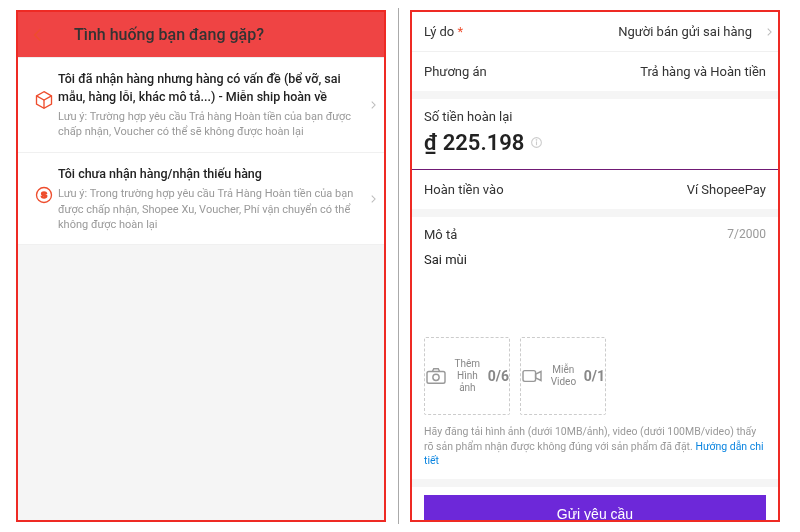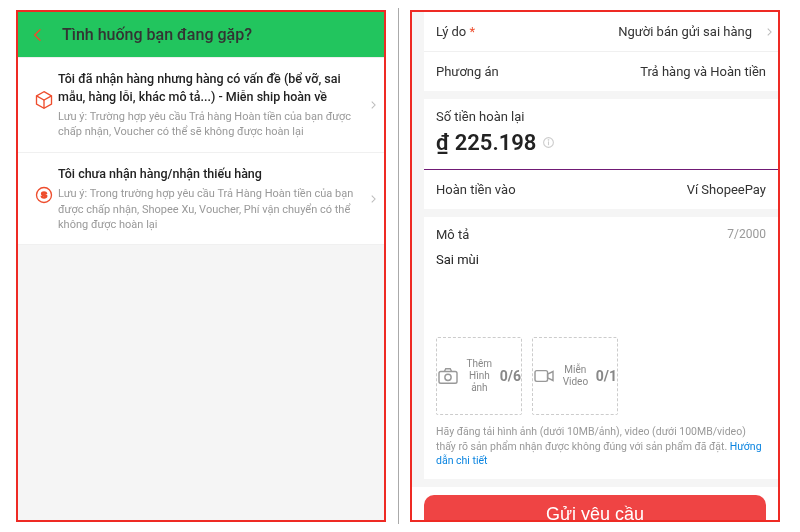--- a/index.html
+++ b/index.html
@@ -31,26 +31,27 @@
   .divider-line {
     position: absolute;
     left: 398px;
     top: 8px;
     width: 1px;
     height: 516px;
     background: #aaa;
   }
   
   .header {
-    background: #22c55e;
+    background: #ef4444;
     display: flex;
     align-items: center;
     height: 46px;
     padding: 0 12px;
     border-bottom: 1px solid #eee;
+    gap: 12px;
   }
   .back-arrow {
     color: #ee4d2d;
     font-size: 22px;
     font-weight: 300;
     width: 24px;
     display: flex;
     align-items: center;
   }
   .header-title {
@@ -99,21 +100,20 @@
     top: 50%;
     transform: translateY(-50%);
     color: #bbb;
     font-size: 14px;
   }
   .icon-svg { display: block; }
   
   .section {
     background: #fff;
     margin-bottom: 8px;
-    margin-left: 12px;
   }
   .row {
     display: flex;
     align-items: center;
     justify-content: space-between;
     padding: 12px 12px;
     font-size: 13px;
     position: relative;
   }
   .row-bordered { border-bottom: 1px solid #f0f0f0; }
@@ -156,25 +156,25 @@
     font-size: 10.5px;
     color: #999;
     line-height: 1.4;
     padding: 0 12px 10px;
   }
   .hint a { color: #0a84e0; text-decoration: none; }
   .submit-wrap { padding: 8px 12px; }
   .submit-btn {
     width: 100%;
     height: 38px;
-    background: #ef4444;
+    background: #6d28d9;
     border: none;
     color: #fff;
-    font-size: 18px;
-    border-radius: 10px;
+    font-size: 14px;
+    border-radius: 0;
   }
 </style>
 </head>
 <body>
 
 <div class="container">
 
   <div class="panel">
     <div class="header">
       <div class="back-arrow">

